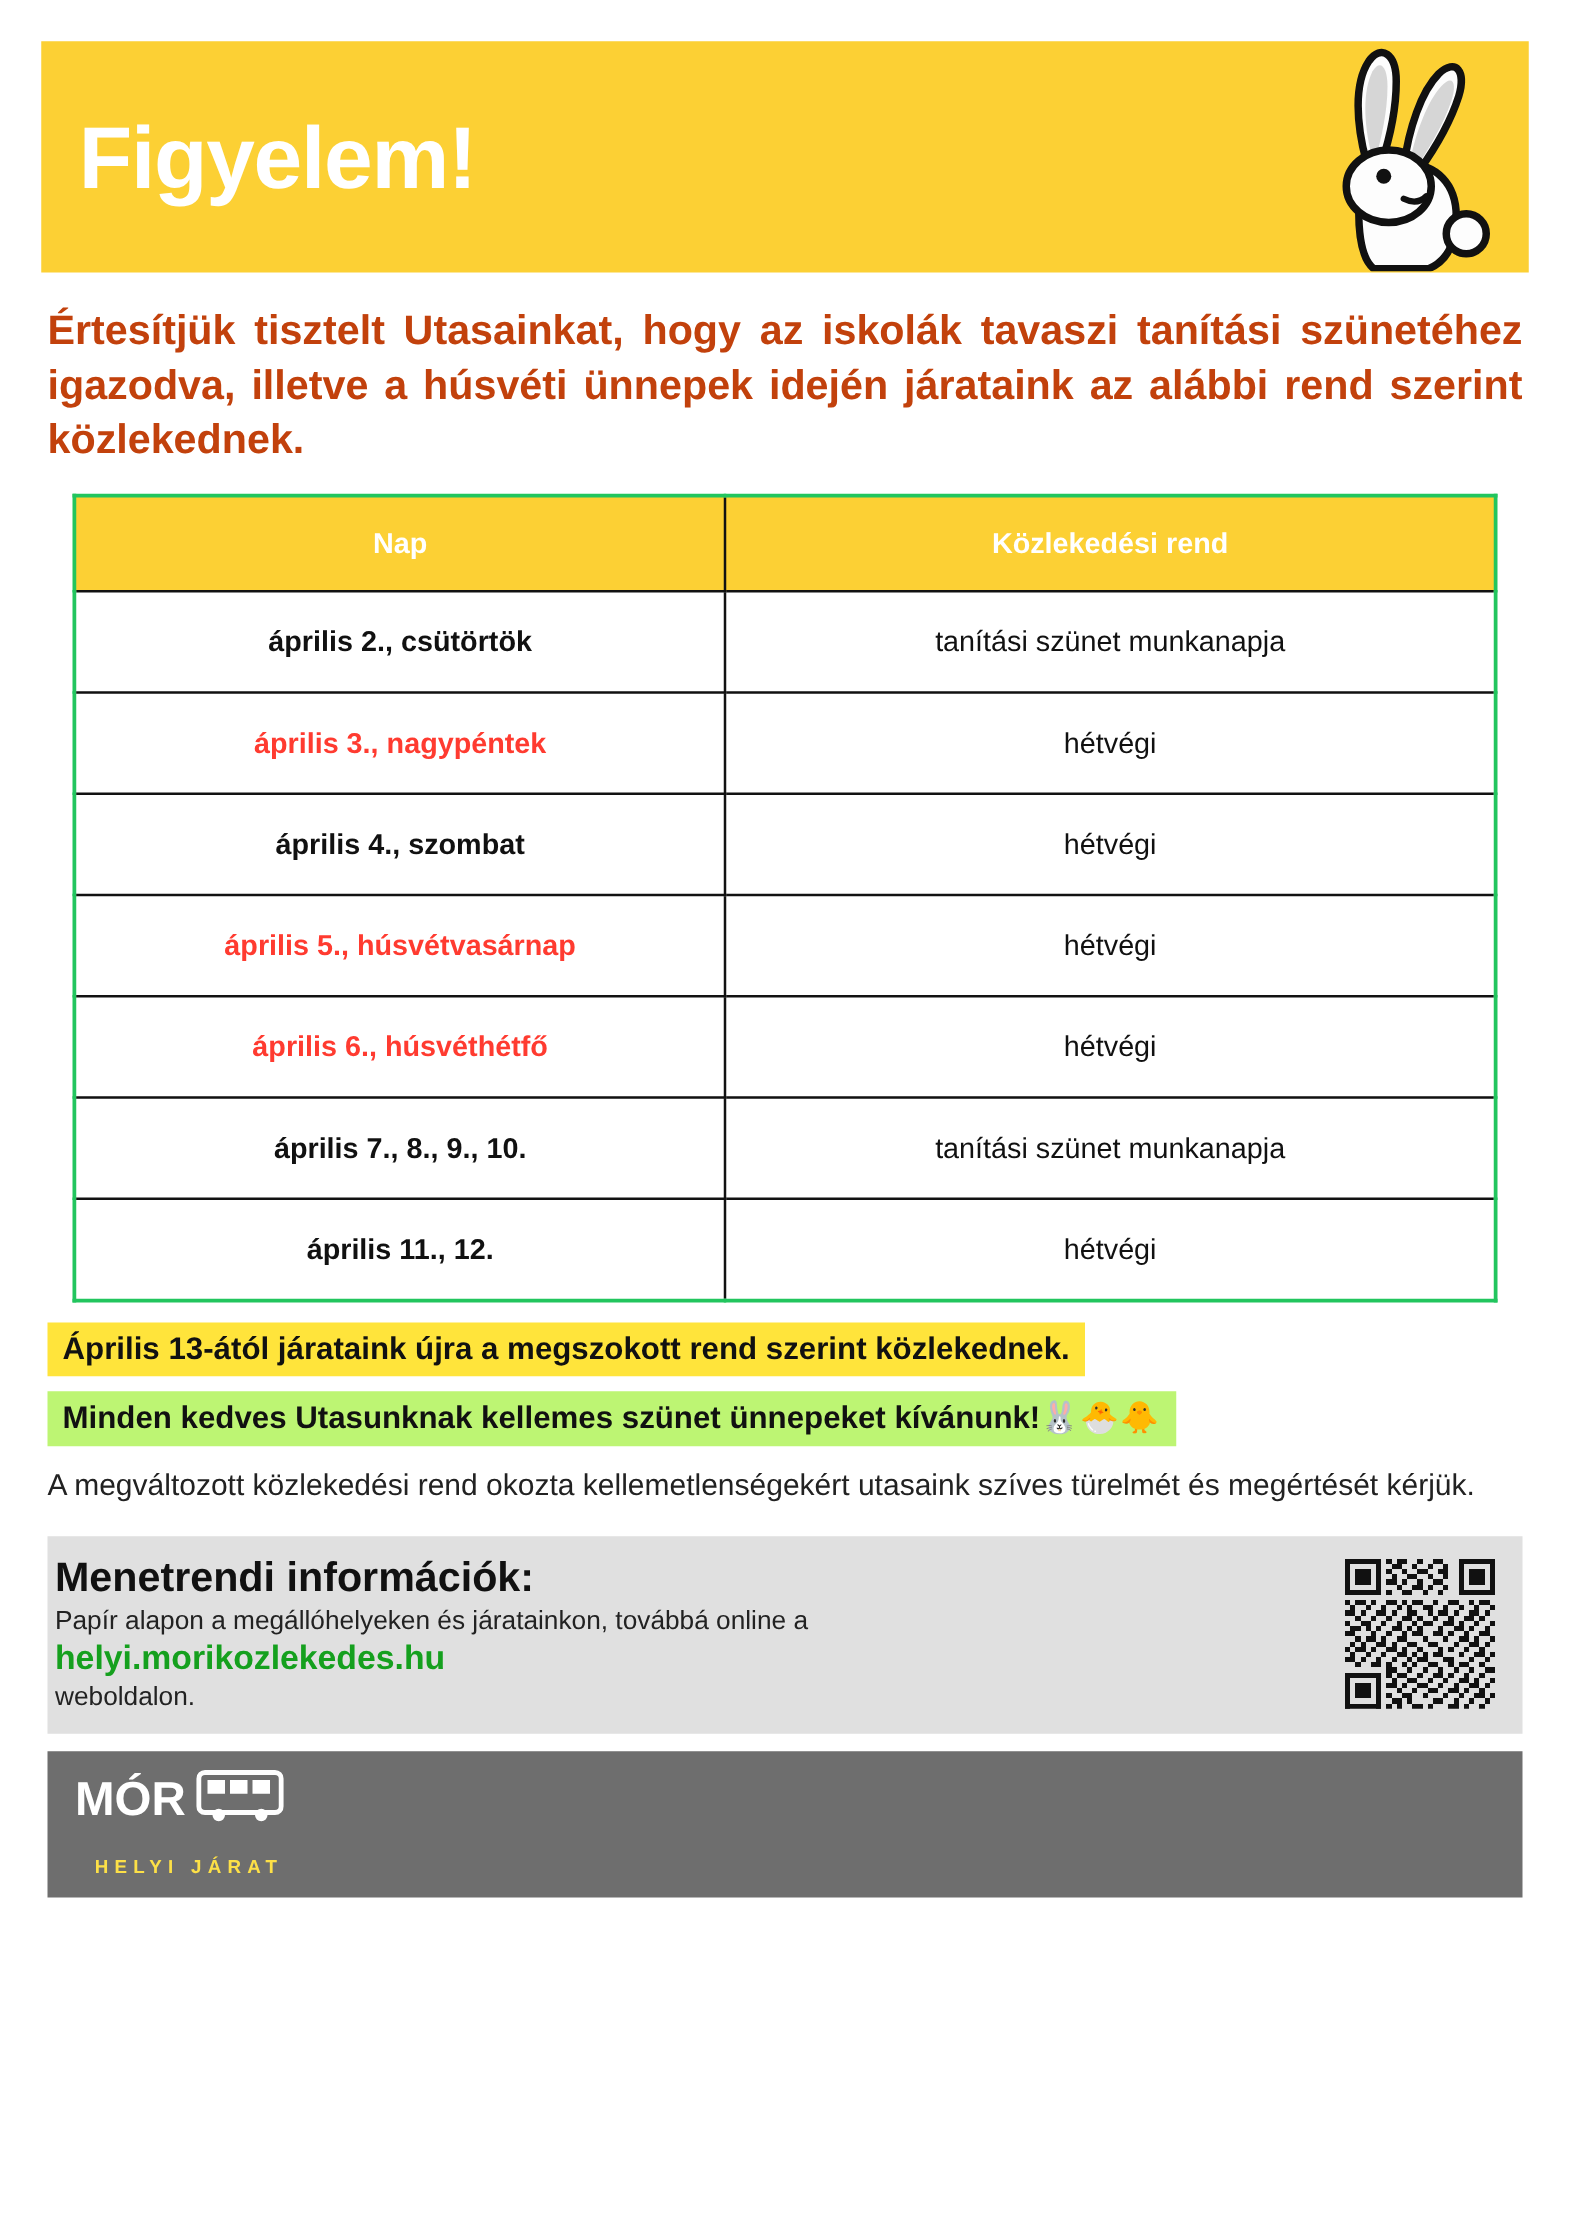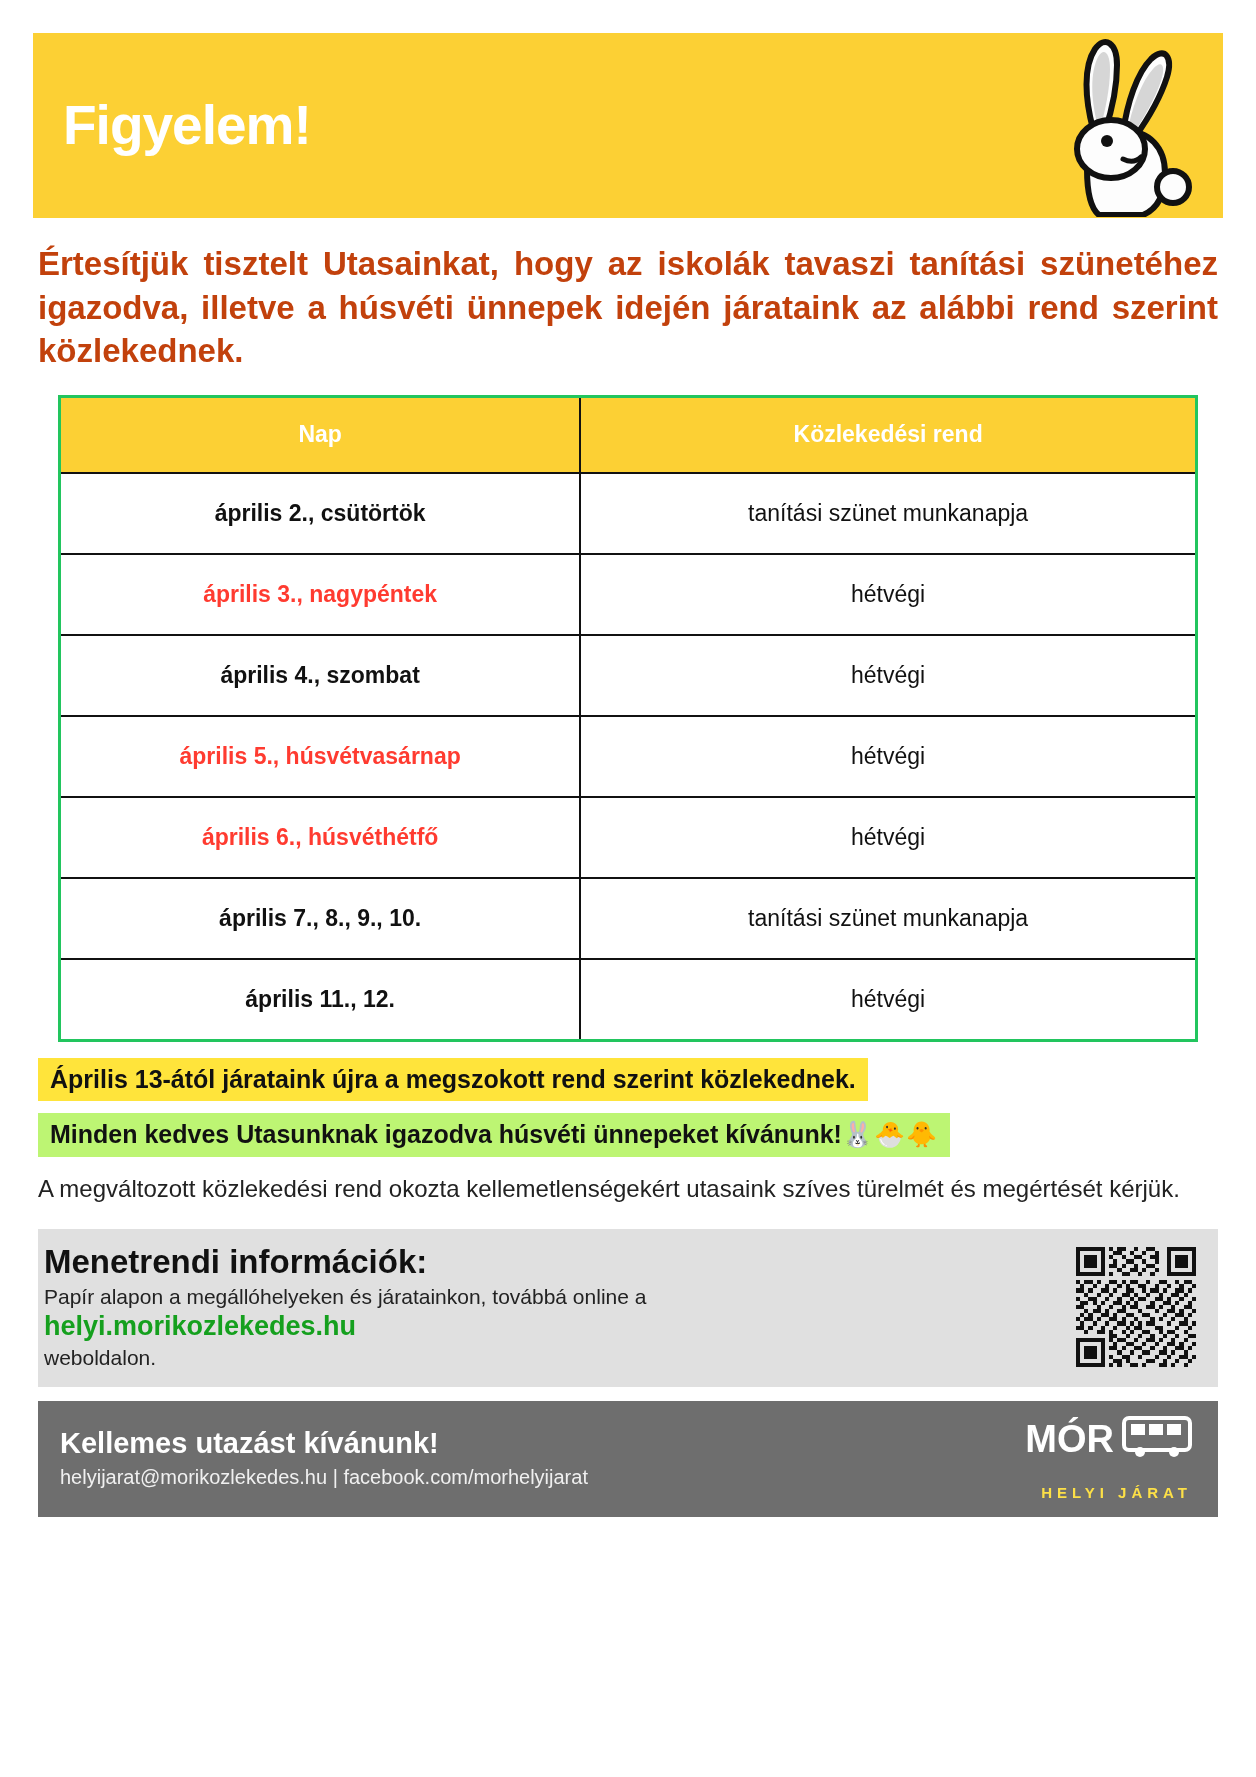--- a/index.html
+++ b/index.html
@@ -28,21 +28,21 @@
   
   .header {
     margin: 33px 33px 0 33px;
     background: #FCD034;
     height: 185px;
     position: relative;
     display: flex;
     align-items: center;
   }
   .header-title {
-    font-size: 55px;
+    font-size: 70px;
     font-weight: bold;
     color: #ffffff;
     letter-spacing: -1px;
     margin-left: 30px;
     line-height: 1;
     white-space: nowrap;
   }
   .bunny-wrap {
     position: absolute;
     right: 18px;
@@ -301,21 +301,21 @@
           </tr>
         </tbody>
     </table>
   </div>
 
   <div class="banner-row">
     <span class="banner yellow">Április 13-ától járataink újra a megszokott rend szerint közlekednek.</span>
   </div>
 
   <div class="banner-row">
-    <span class="banner green"><span>Minden kedves Utasunknak igazodva húsvéti ünnepeket kívánunk!</span><span class="emoji">🐰🐣🐥</span></span>
+    <span class="banner green"><span>Minden kedves Utasunknak kellemes szünet ünnepeket kívánunk!</span><span class="emoji">🐰🐣🐥</span></span>
   </div>
 
   <div class="apology">A megváltozott közlekedési rend okozta kellemetlenségekért utasaink szíves türelmét és megértését kérjük.</div>
 
   <div class="info-box">
     <div class="info-left">
       <div class="info-title">Menetrendi információk:</div>
       <div class="info-line">Papír alapon a megállóhelyeken és járatainkon, továbbá online a</div>
       <div class="info-url">helyi.morikozlekedes.hu</div>
       <div class="info-line">weboldalon.</div>
@@ -544,24 +544,20 @@
             <rect x="16" y="28" width="1" height="1"></rect>
           <rect x="20" y="28" width="2" height="1"></rect>
             <rect x="23" y="28" width="1" height="1"></rect>
           <rect x="26" y="28" width="1" height="1"></rect>
         </g>
       </svg>
     </div>
   </div>
 
   <div class="footer">
-    <div class="footer-left">
-      <div class="footer-title">Kellemes utazást kívánunk!</div>
-      <div class="footer-contact">helyijarat@morikozlekedes.hu | facebook.com/morhelyijarat</div>
-    </div>
     <div class="footer-logo">
       <div class="logo-top">
         <span class="logo-mor">MÓR</span>
         <span>
           <svg viewBox="0 0 70 44" width="70" height="44" aria-hidden="true">
             <rect x="2" y="3" width="66" height="32" rx="5" fill="none" stroke="#ffffff" stroke-width="4"></rect>
             <rect x="9" y="9" width="14" height="11" fill="#ffffff"></rect>
             <rect x="27" y="9" width="14" height="11" fill="#ffffff"></rect>
             <rect x="45" y="9" width="14" height="11" fill="#ffffff"></rect>
             <circle cx="18" cy="37" r="5" fill="#ffffff"></circle>

